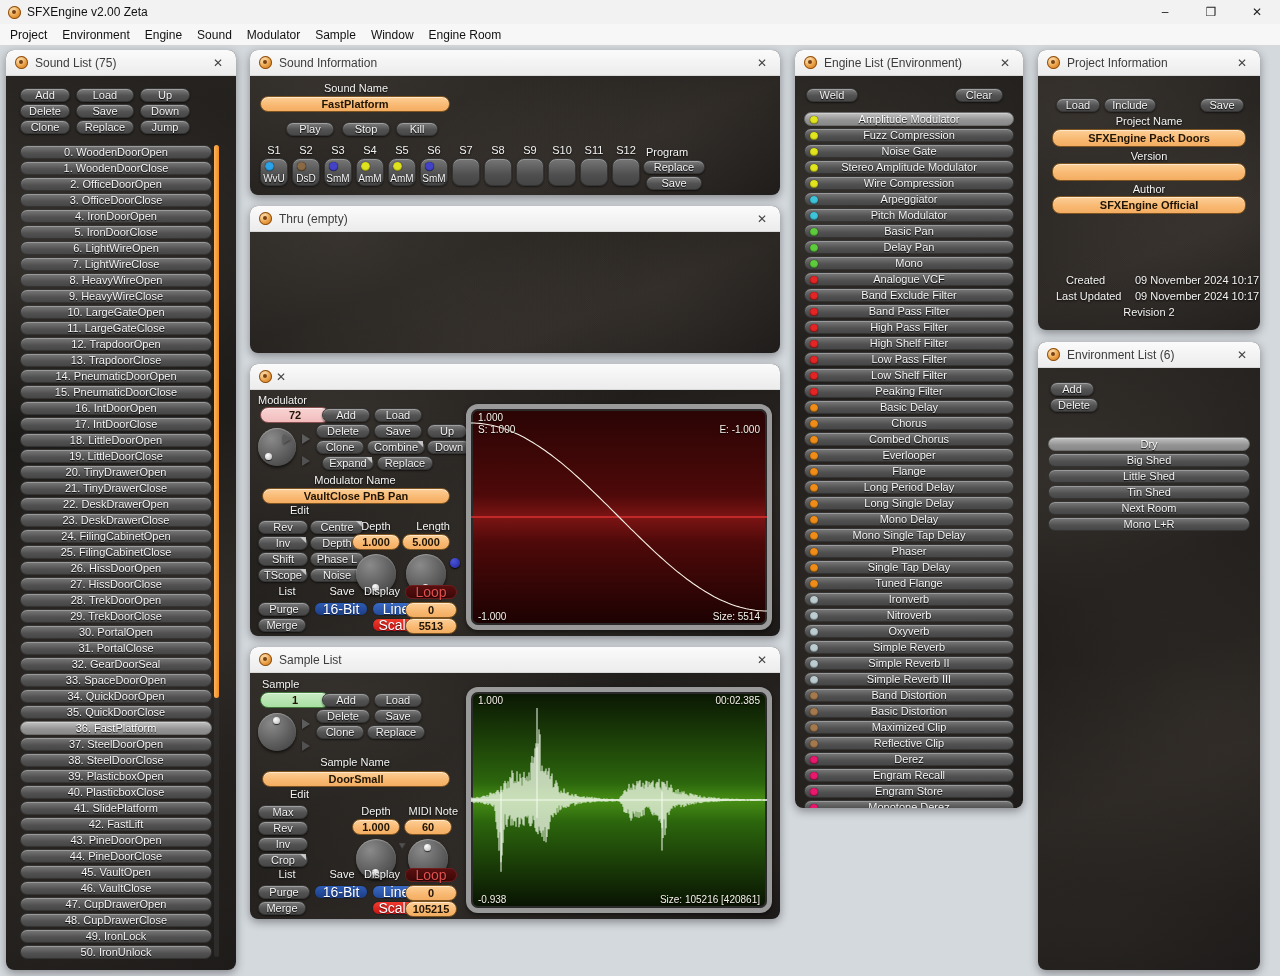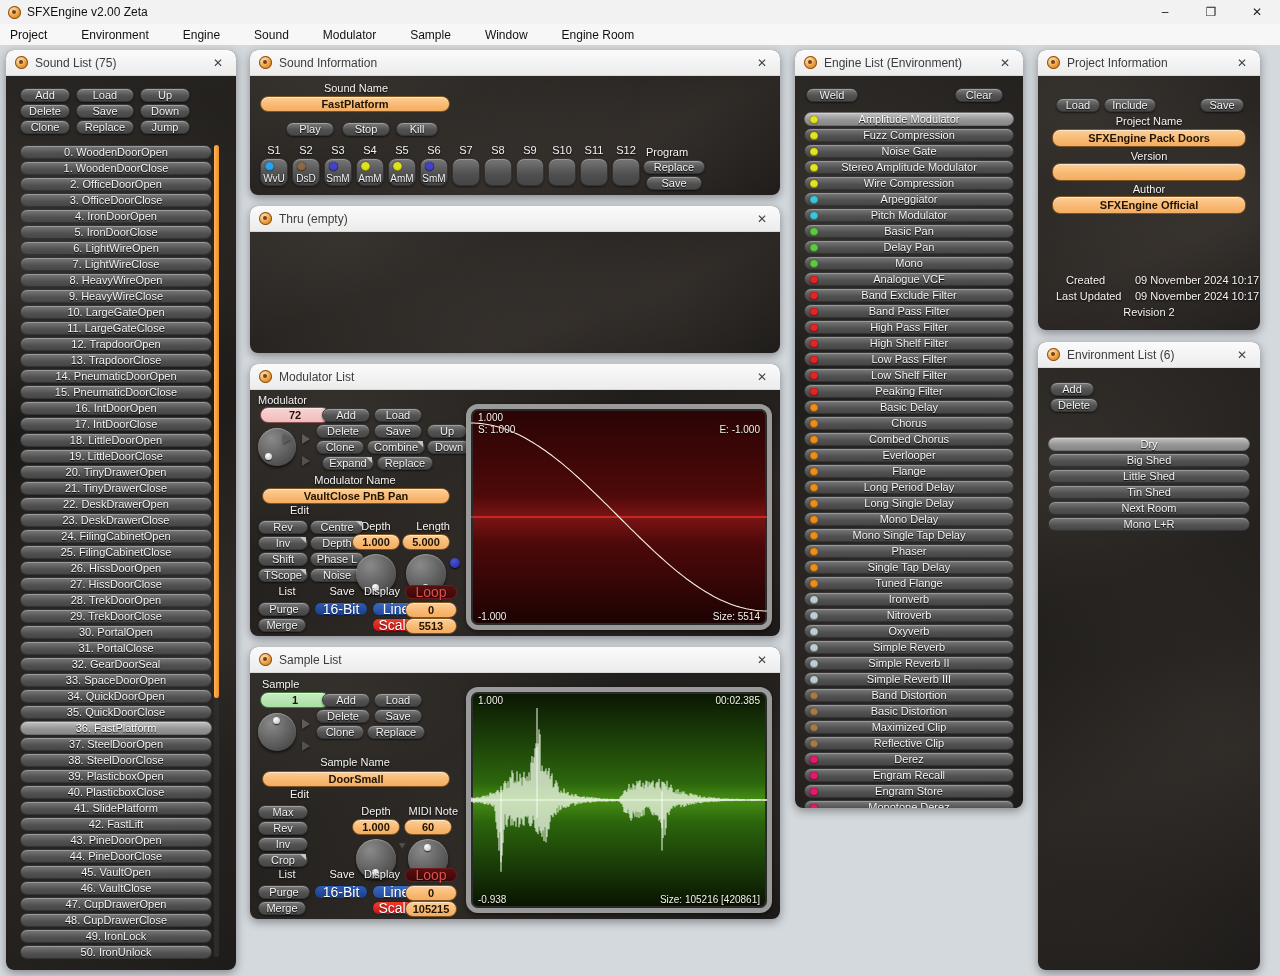--- a/index.html
+++ b/index.html
@@ -6,21 +6,21 @@
   body{width:1280px;height:976px;overflow:hidden;background:#d4d9de;
        font-family:"Liberation Sans",sans-serif;-webkit-font-smoothing:antialiased;position:relative;}
   
   .titlebar{position:absolute;left:0;top:0;width:100%;height:24px;background:#f2f2f2;
             display:flex;align-items:center;padding-left:8px;box-sizing:border-box;}
   .titlebar .wtitle{font-size:12px;color:#111;margin-left:6px;}
   .wbtns{position:absolute;right:0;top:0;height:24px;display:flex;}
   .wbtn{width:46px;height:24px;display:flex;align-items:center;justify-content:center;
         font-size:12px;color:#222;cursor:default;}
   .menubar{position:absolute;left:0;top:24px;width:100%;height:22px;background:#f7f7f7;
-           border-bottom:1px solid #d8d8d8;display:flex;align-items:center;padding-left:10px;gap:34px;box-sizing:border-box;}
+           border-bottom:1px solid #d8d8d8;display:flex;align-items:center;padding-left:10px;gap:15px;box-sizing:border-box;}
   .menuitem{font-size:12px;color:#111;}
   .appicon{width:13px;height:13px;border-radius:50%;flex:0 0 13px;
            background:radial-gradient(circle at 35% 30%, #f7cf94 20%, #e89a3c 55%, #b96a1d 100%);
            box-shadow:inset 0 0 0 1px #8a4d12;position:relative;}
   .appicon::after{content:"";position:absolute;left:4px;top:4px;width:4px;height:4px;border-radius:50%;background:#7a4211;}
   
   .panel{position:absolute;border-radius:8px;box-shadow:0 3px 10px rgba(0,0,0,.38);overflow:hidden;
          background:
            radial-gradient(420px 260px at 18% 22%, rgba(125,113,101,.20), transparent 70%),
            radial-gradient(380px 260px at 78% 60%, rgba(104,95,86,.16), transparent 70%),
@@ -246,21 +246,20 @@
   <header class="ptitle">
     <span class="appicon"></span>
     <span class="ttext">Thru (empty)</span>
     <span class="pclose">✕</span>
   </header>
 </section>
 
 <section class="panel" style="left:250px;top:364px;width:530px;height:272px;">
   <header class="ptitle">
     <span class="appicon"></span>
-    <span class="ttext">Modulator List</span>
     <span class="pclose">✕</span>
   </header>
   <div class="lbl" style="left:8px;top:30px;">Modulator</div>
   <div class="field pink" style="left:10px;top:43px;width:70px;">72</div>
   <div class="knob" style="left:8px;top:64px;width:38px;height:38px;">
     <span class="kdot" style="left:7px;top:25px;"></span>
   </div>
   <span class="tri" style="left:283px;top:434px;position:fixed;"></span>
   <div class="tri" style="left:52px;top:70px;"></div>
   <div class="tri" style="left:52px;top:92px;border-left-color:#515151;"></div>

